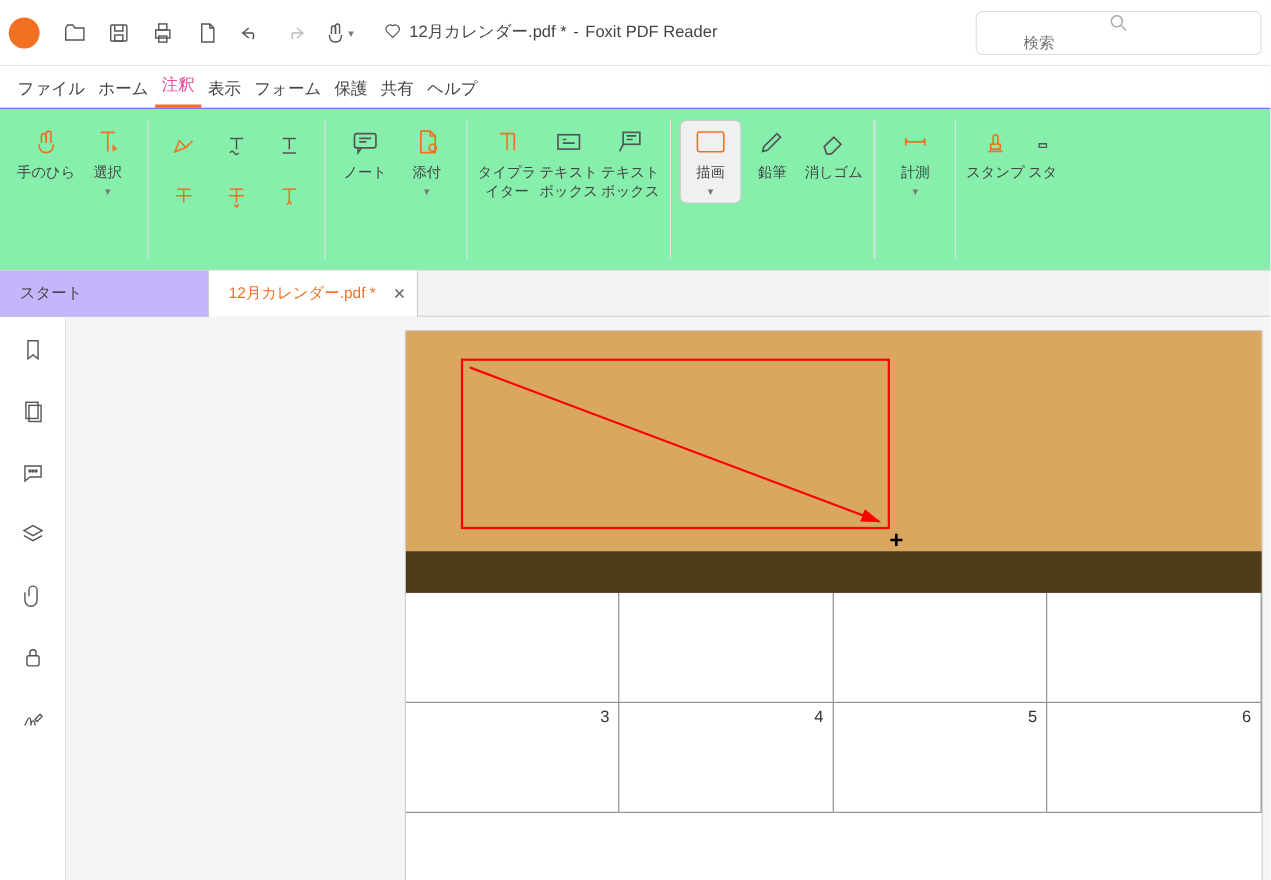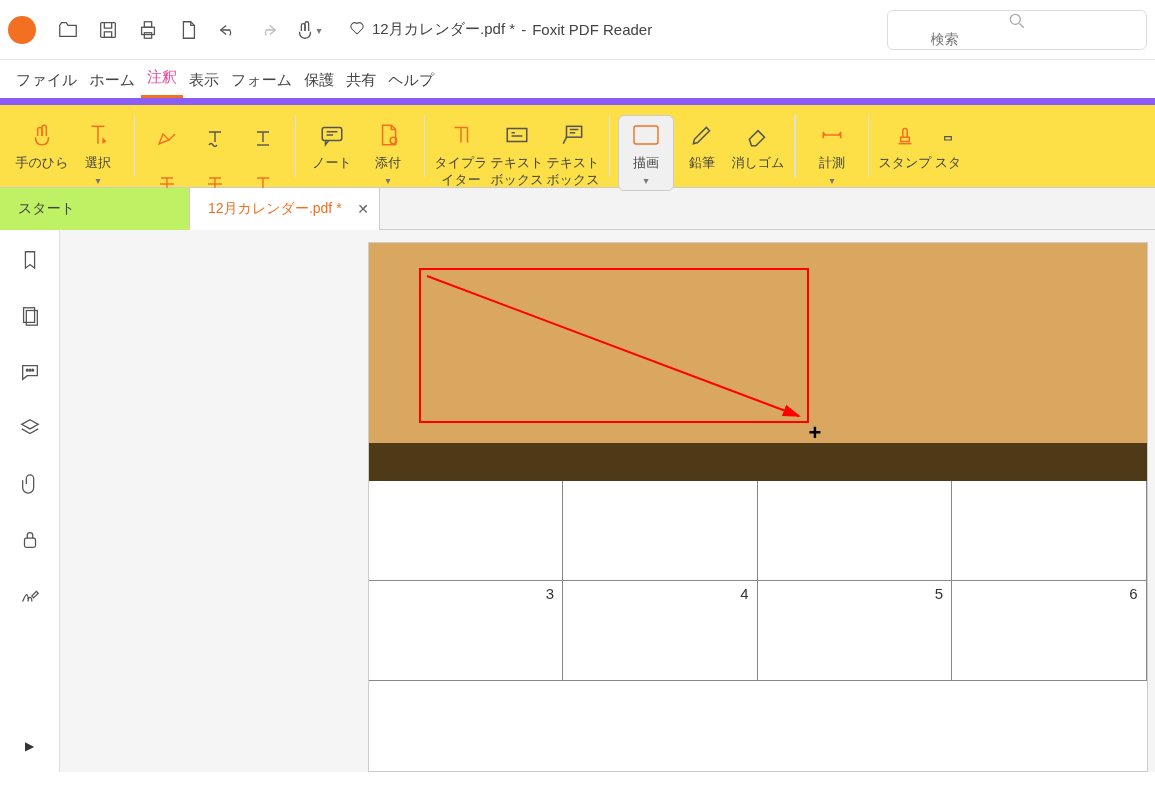--- a/index.html
+++ b/index.html
@@ -13,36 +13,36 @@
   .title-text { margin-left:20px; font-size:15px; color:#444; display:flex; align-items:center; gap:6px;}
   .title-text .heart svg{stroke:#555;fill:none;stroke-width:1.4;}
   .search-wrap { margin-left:auto; display:flex; align-items:center; border:1px solid #ddd; border-radius:6px; height:40px; padding:0 10px; min-width:260px; background:#fff;flex-direction:column;}
   .search-wrap svg { stroke:#aaa; fill:none; stroke-width:1.6; }
   .search-wrap input { border:none; outline:none; margin-left:8px; font-size:14px; color:#666; }
   
   .menubar { display:flex; align-items:flex-end; height:38px; padding:0 10px; font-size:15px; color:#444;}
   .menubar .menu-item{ padding:8px 6px; cursor:pointer;}
   .menubar .menu-item.active{ color:#ec4899; border-bottom:3px solid #f37022; font-weight:500;}
   
-  .ribbon { display:flex; align-items:stretch; height:90px; border-top:7px solid #8b5cf6; border-bottom:1px solid #ccc; padding:0 6px; background:#fde047;}
+  .ribbon { display:flex; align-items:stretch; height:148px; border-top:1px solid #8b5cf6; border-bottom:1px solid #ccc; padding:0 6px; background:#86efac;}
   .group { display:flex; align-items:flex-start; padding:10px 8px 6px 8px; }
   .sep { width:1px; background:#e0e0e0; margin:10px 0;}
   .big-btn { display:flex; flex-direction:column; align-items:center; justify-content:flex-start; width:56px; padding-top:4px; cursor:pointer; font-size:13px; color:#444; text-align:center; line-height:1.3;}
   .big-btn .ic{ height:32px; display:flex; align-items:center; justify-content:center; margin-bottom:4px;}
   .big-btn .ic svg{ stroke:#555; fill:none; stroke-width:1.4;}
   .big-btn.orange .ic svg{ stroke:#f37022;}
   .big-btn.active{ background:#f0f0f0; border:1px solid #ccc; border-radius:6px; padding:3px 0;}
   .small-grid{ display:grid; grid-template-columns:repeat(3,48px); grid-template-rows:repeat(2,46px); }
   .small-btn{ display:flex; align-items:center; justify-content:center; cursor:pointer;}
   .small-btn svg{ stroke:#555; fill:none; stroke-width:1.4;}
   .small-btn.orange svg{ stroke:#f37022;}
   .drop{font-size:10px;color:#777;margin-top:2px;}
   
   .doctabs{ display:flex; align-items:center; height:42px; background:#f3f3f3; border-bottom:1px solid #ccc;}
-  .doctab{ height:42px; display:flex; align-items:center; padding:0 18px; font-size:14px; border-right:1px solid #ccc; background:#bef264; cursor:pointer; color:#444; position:relative; min-width:190px;}
+  .doctab{ height:42px; display:flex; align-items:center; padding:0 18px; font-size:14px; border-right:1px solid #ccc; background:#c4b5fd; cursor:pointer; color:#444; position:relative; min-width:190px;}
   .doctab.active{ background:#fff; color:#f37022;}
   .doctab .close{ position:absolute; right:10px; color:#666; font-size:14px;}
   
   .workspace{ display:flex; height:calc(800px - 60px - 38px - 118px - 42px); }
   .sidepanel{ width:60px; background:#fff; border-right:1px solid #e0e0e0; display:flex; flex-direction:column; align-items:center; padding-top:16px; gap:28px;}
   .side-btn{ width:28px;height:28px; display:flex;align-items:center;justify-content:center;cursor:pointer;}
   .side-btn svg{stroke:#555;fill:none;stroke-width:1.4;}
   .expand{ margin-top:auto; margin-bottom:12px; font-size:12px; color:#333;}
   .canvas-area{ flex:1; background:#f5f5f5; display:flex; align-items:flex-start; justify-content:center; overflow:hidden;}
   .page{ margin-top:12px; background:#fff; border:1px solid #ccc; width:780px; height:530px; position:relative; margin-left:300px;}

